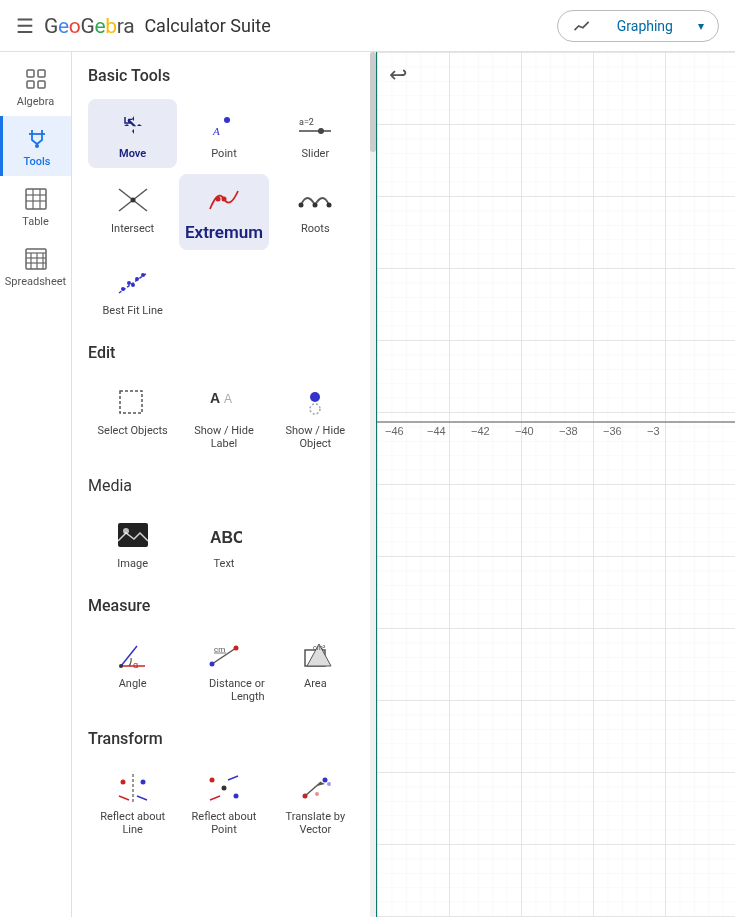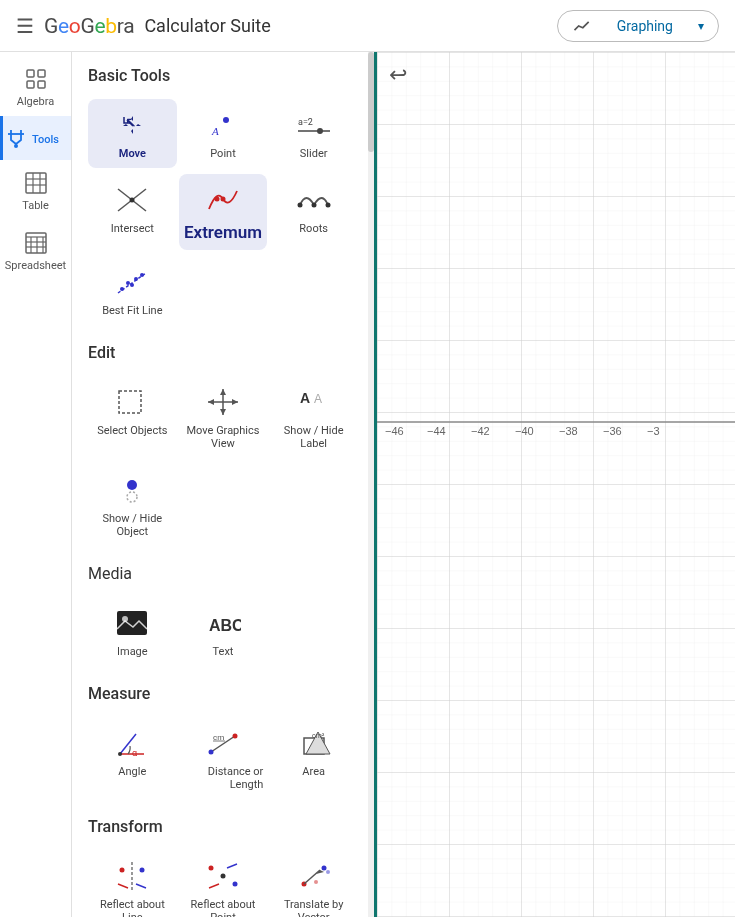--- a/index.html
+++ b/index.html
@@ -30,21 +30,21 @@
     <div style="width:100%;display:flex;flex-direction:column;align-items:center;padding:10px 0 8px;cursor:pointer;color:#555;font-size:11px;gap:3px;">
       <svg width="26" height="26" viewBox="0 0 26 26">
         <rect x="4" y="4" width="7" height="7" rx="1" fill="none" stroke="#666" stroke-width="1.5"></rect>
         <rect x="15" y="4" width="7" height="7" rx="1" fill="none" stroke="#666" stroke-width="1.5"></rect>
         <rect x="4" y="15" width="7" height="7" rx="1" fill="none" stroke="#666" stroke-width="1.5"></rect>
         <rect x="15" y="15" width="7" height="7" rx="1" fill="none" stroke="#666" stroke-width="1.5"></rect>
       </svg>
       <span>Algebra</span>
     </div>
 
-    <div style="width:100%;display:flex;flex-direction:row;align-items:center;padding:10px 0 8px;cursor:pointer;color:#1a73e8;font-size:11px;gap:3px;background:#e8f0fe;border-left:3px solid #1a73e8;">
+    <div style="width:100%;display:flex;flex-direction:column;align-items:center;padding:10px 0 8px;cursor:pointer;color:#1a73e8;font-size:11px;gap:3px;background:#e8f0fe;border-left:3px solid #1a73e8;">
       <svg width="26" height="26" viewBox="0 0 26 26">
         <path d="M8 4 L8 14 L13 18 L18 14 L18 4" fill="none" stroke="#1a73e8" stroke-width="1.8" stroke-linejoin="round"></path>
         <path d="M5 8 L21 8" stroke="#1a73e8" stroke-width="1.8"></path>
         <circle cx="13" cy="20" r="2" fill="#1a73e8"></circle>
       </svg>
       <span style="color:#1a73e8;font-weight:500;">Tools</span>
     </div>
 
     <div style="width:100%;display:flex;flex-direction:column;align-items:center;padding:10px 0 8px;cursor:pointer;color:#555;font-size:11px;gap:3px;">
       <svg width="26" height="26" viewBox="0 0 26 26">
@@ -65,21 +65,21 @@
         <line x1="3" y1="17" x2="23" y2="17" stroke="#666" stroke-width="1.2"></line>
         <line x1="8" y1="7" x2="8" y2="23" stroke="#666" stroke-width="1.2"></line>
         <line x1="14" y1="7" x2="14" y2="23" stroke="#666" stroke-width="1.2"></line>
         <line x1="20" y1="7" x2="20" y2="23" stroke="#666" stroke-width="1.2"></line>
       </svg>
       <span>Spreadsheet</span>
     </div>
 
   </div>
 
-  <div style="width:305px;min-width:305px;background:#fff;border-right:3px solid #0f766e;overflow-y:auto;padding:14px 16px 20px;position:relative;">
+  <div style="width:305px;min-width:305px;background:#fff;border-right:1px solid #0f766e;overflow-y:auto;padding:14px 16px 20px;position:relative;">
 
     <div style="position:absolute;right:0;top:0;bottom:0;width:6px;background:#f0f0f0;">
       <div style="position:absolute;right:0;top:0;width:6px;height:100px;background:#ccc;border-radius:3px;"></div>
     </div>
 
     <div>
       <div style="font-size:16px;font-weight:500;color:#333;margin-bottom:14px;">Basic Tools</div>
       <div style="display:grid;grid-template-columns:repeat(3,1fr);gap:6px 2px;margin-bottom:18px;">
 
         <div style="display:flex;flex-direction:column;align-items:center;padding:8px 4px;border-radius:8px;cursor:pointer;gap:4px;background:#e8eaf6;">
@@ -173,33 +173,20 @@
 
         <div style="display:flex;flex-direction:column;align-items:center;padding:8px 4px;border-radius:8px;cursor:pointer;gap:4px;">
           <div style="width:40px;height:36px;display:flex;align-items:center;justify-content:center;">
             <svg width="34" height="30" viewBox="0 0 34 30">
               <rect x="4" y="4" width="22" height="22" fill="none" stroke="#555" stroke-width="1.5" stroke-dasharray="3,2"></rect>
             </svg>
           </div>
           <span style="font-size:11px;color:#444;text-align:center;">Select Objects</span>
         </div>
 
-        <div style="display:flex;flex-direction:column;align-items:center;padding:8px 4px;border-radius:8px;cursor:pointer;gap:4px;">
-          <div style="width:40px;height:36px;display:flex;align-items:center;justify-content:center;">
-            <svg width="34" height="30" viewBox="0 0 34 30">
-              <line x1="17" y1="2" x2="17" y2="28" stroke="#555" stroke-width="1.5"></line>
-              <line x1="2" y1="15" x2="32" y2="15" stroke="#555" stroke-width="1.5"></line>
-              <polygon points="17,2 14,8 20,8" fill="#555"></polygon>
-              <polygon points="17,28 14,22 20,22" fill="#555"></polygon>
-              <polygon points="2,15 8,12 8,18" fill="#555"></polygon>
-              <polygon points="32,15 26,12 26,18" fill="#555"></polygon>
-            </svg>
-          </div>
-          <span style="font-size:11px;color:#444;text-align:center;">Move Graphics View</span>
-        </div>
 
 
         <div style="display:flex;flex-direction:column;align-items:center;padding:8px 4px;border-radius:8px;cursor:pointer;gap:4px;">
           <div style="width:40px;height:36px;display:flex;align-items:center;justify-content:center;">
             <svg width="36" height="30" viewBox="0 0 36 30">
               <text x="4" y="16" font-size="14" font-weight="bold" fill="#333" font-family="Arial">A</text>
               <text x="18" y="16" font-size="12" fill="#aaa" font-family="Arial">A</text>
             </svg>
           </div>
           <span style="font-size:11px;color:#444;text-align:center;">Show / Hide Label</span>

